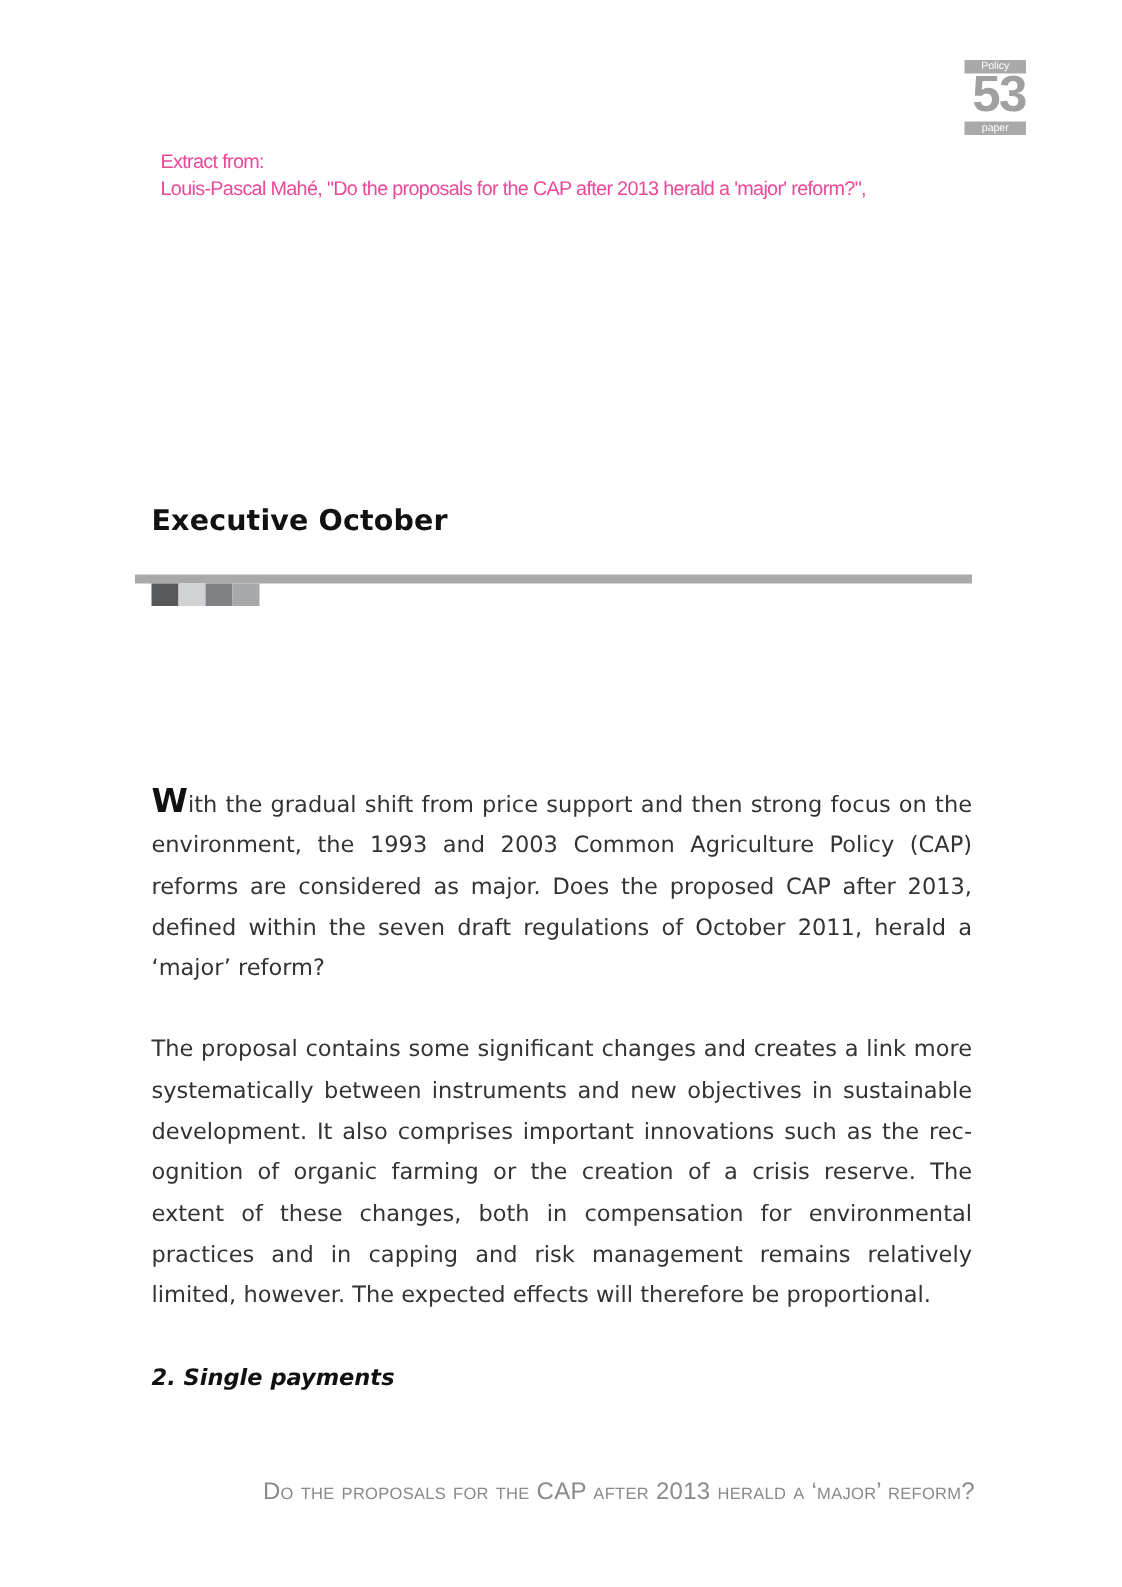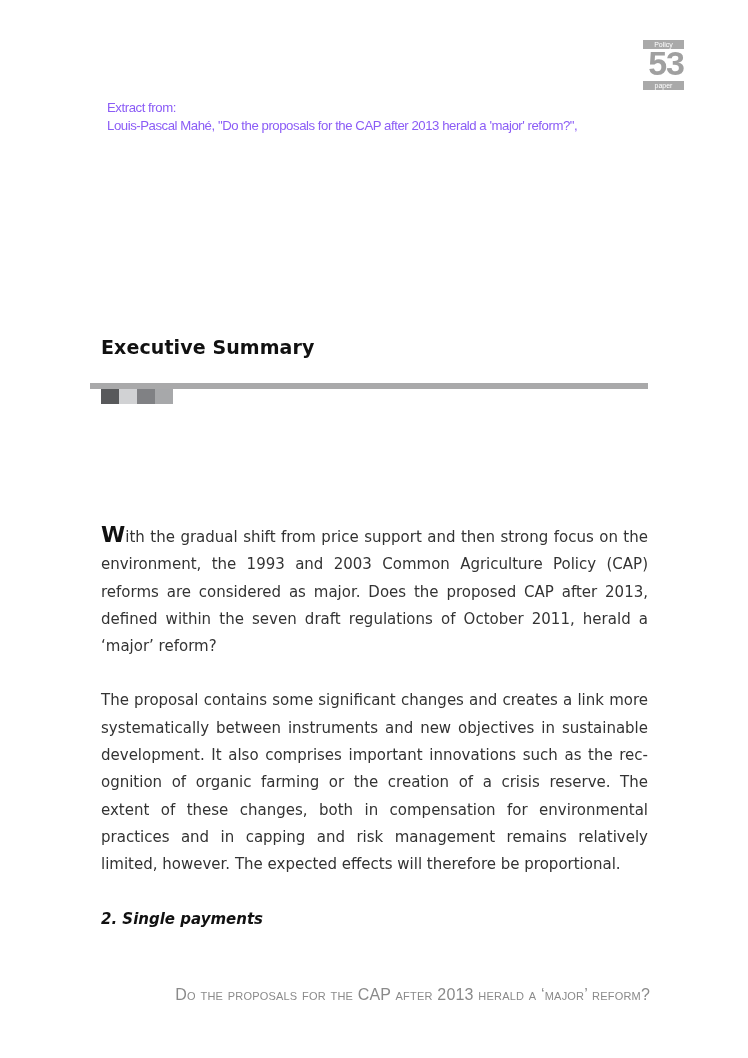--- a/index.html
+++ b/index.html
@@ -23,21 +23,21 @@
     .badge .strip.top { top: 0; }
     .badge .strip.bottom { top: 41px; }
     .badge .num {
       position: absolute; left: 0; top: 6px; width: 41px; text-align: right;
       font-family: "Liberation Sans", sans-serif; font-weight: bold;
       font-size: 34px; line-height: 34px; color: #a0a0a0; letter-spacing: -1px;
     }
     .extract {
       position: absolute; left: 107px; top: 99px;
       font-family: "Liberation Sans", sans-serif;
-      font-size: 13.2px; line-height: 18px; color: #8b5cf6;
+      font-size: 13.2px; line-height: 18px; color: #ec4899;
       letter-spacing: -0.45px;
     }
     .extract div { white-space: nowrap; }
     .heading {
       position: absolute; left: 101px; top: 336px;
       font-family: "DejaVu Sans", sans-serif; font-weight: bold;
       font-size: 19px; color: #111; letter-spacing: 0.1px;
     }
     .rule {
       position: absolute; left: 90px; top: 383px; width: 558px; height: 6px;
@@ -73,21 +73,21 @@
   <div class="strip top">Policy</div>
   <div class="num">53</div>
   <div class="strip bottom">paper</div>
 </div>
 
 <div class="extract">
   <div>Extract from:</div>
   <div>Louis-Pascal Mahé, "Do the proposals for the CAP after 2013 herald a 'major' reform?",</div>
 </div>
 
-<div class="heading">Executive Summary</div>
+<div class="heading">Executive October</div>
 
 <div class="rule"></div>
 <div class="blocks">
   <span style="background:#58595b"></span>
   <span style="background:#d1d2d4"></span>
   <span style="background:#808184"></span>
   <span style="background:#a7a8aa"></span>
 </div>
 
 <div class="body-text">

